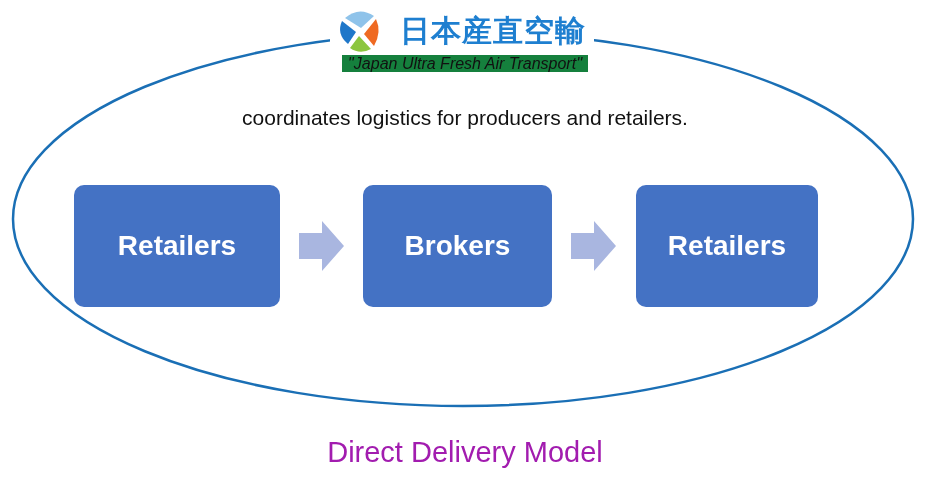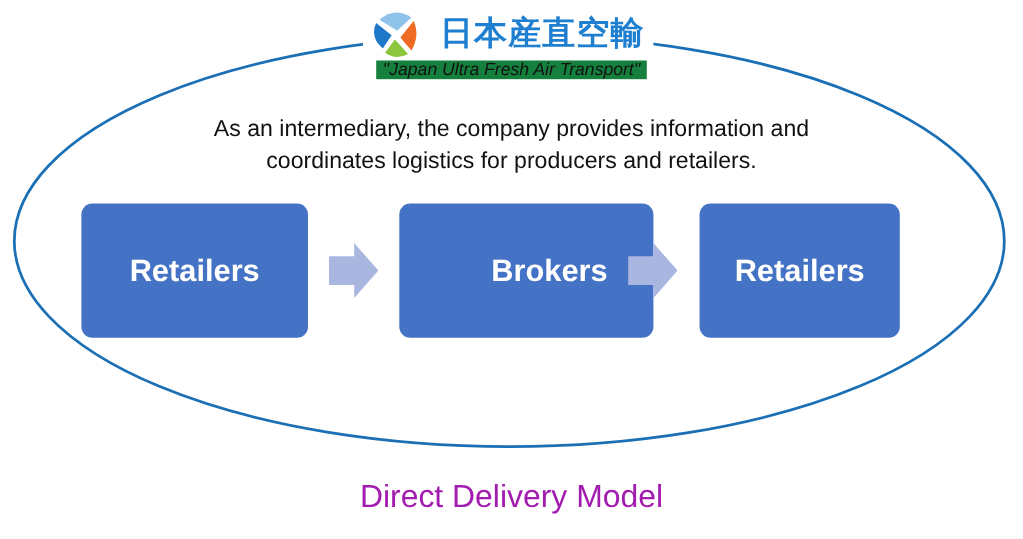--- a/index.html
+++ b/index.html
@@ -6,21 +6,21 @@
     body { width: 930px; height: 490px; position: relative; overflow: hidden; font-family: "Liberation Sans", sans-serif; }
     .ellipse-svg { position: absolute; left: 0; top: 0; width: 930px; height: 490px; }
     .logo { position: absolute; left: 330px; top: 6px; height: 50px; display: flex; align-items: center; background: #ffffff; padding: 0 8px 0 6px; }
     .logo-mark { width: 46px; height: 46px; }
     .logo-text { color: #1e7fd0; font-family: "DejaVu Sans", sans-serif; font-weight: bold; font-size: 30px; letter-spacing: 1px; margin-left: 18px; line-height: 1; }
     .tagline { position: absolute; left: 0; width: 930px; top: 55px; text-align: center; font-size: 16px; color: #111; font-style: italic; }
     .tagline span { background: #15803d; padding: 0 6px; }
     .desc { position: absolute; left: 0; width: 930px; top: 103px; text-align: center; font-size: 21px; line-height: 29px; color: #111; }
     .box { position: absolute; top: 185px; height: 122px; background: #4472c4; border-radius: 10px; color: #fff; font-weight: bold; font-size: 28px; display: flex; align-items: center; justify-content: center; }
     .box.producers { left: 74px; width: 206px; }
-    .box.brokers { left: 363px; width: 189px; padding-left: 42px; }
+    .box.brokers { left: 363px; width: 189px; }
     .box.retailers { left: 636px; width: 182px; }
     .arrow { position: absolute; top: 221px; width: 45px; height: 50px; }
     .arrow.a1 { left: 299px; }
     .arrow.a2 { left: 571px; }
     .caption { position: absolute; left: 0; width: 930px; top: 436px; text-align: center; font-size: 29px; color: #a21caf; }
   </style>
 </head>
 <body>
 
 <svg class="ellipse-svg" viewBox="0 0 930 490">
@@ -33,21 +33,20 @@
     <path d="M6 13 L20 24 L12 36 Q0 26 6 13 Z" fill="#1f77c9"></path>
     <path d="M40 11 Q46 24 38 38 L28 26 Z" fill="#ef6a22"></path>
     <path d="M23 28 L35 41 Q24 47 14 40 Z" fill="#8cc63f"></path>
   </svg>
   <span class="logo-text">日本産直空輸</span>
 </div>
 
 <div class="tagline"><span>''Japan Ultra  Fresh Air Transport''</span></div>
 
 <div class="desc">
-  <div>As an intermediary,  the company provides information and</div>
   <div>coordinates logistics for producers and retailers.</div>
 </div>
 
 <div class="box producers">Retailers</div>
 
 <svg class="arrow a1" viewBox="0 0 45 50">
   <polygon points="0,12 23,12 23,0 45,25 23,50 23,38 0,38" fill="#a9b6e0"></polygon>
 </svg>
 
 <div class="box brokers">Brokers</div>

